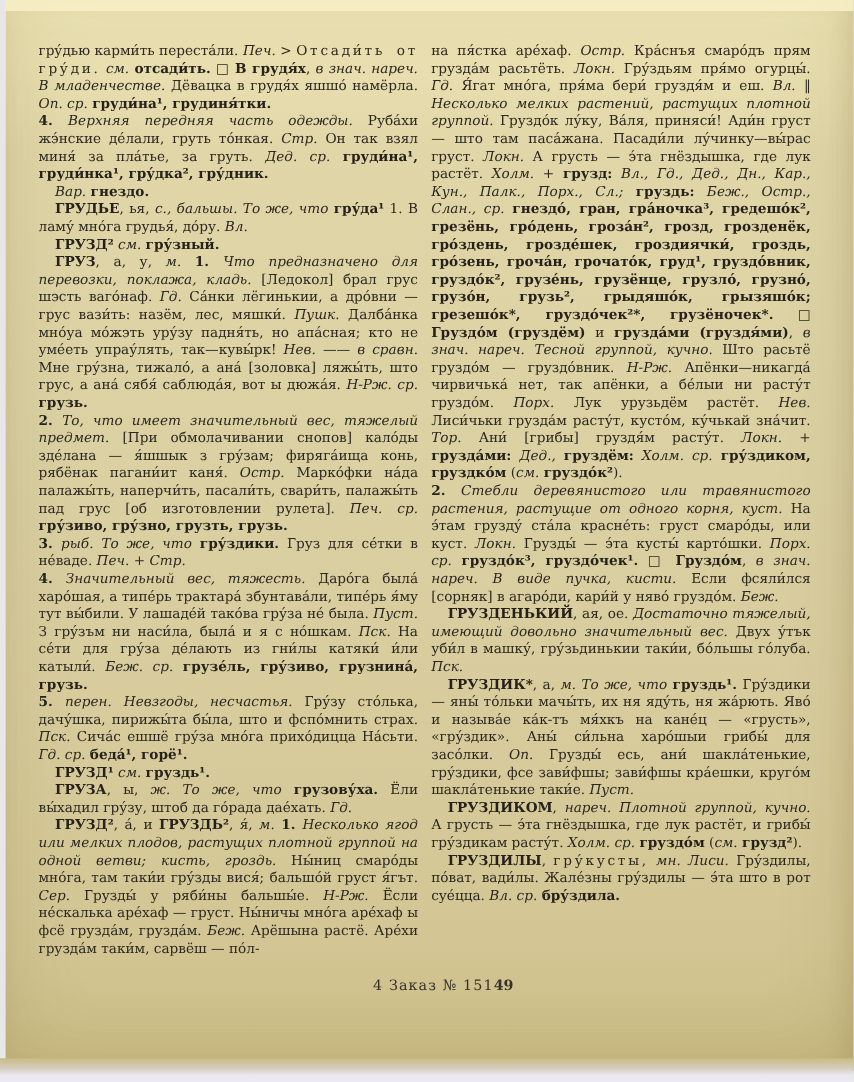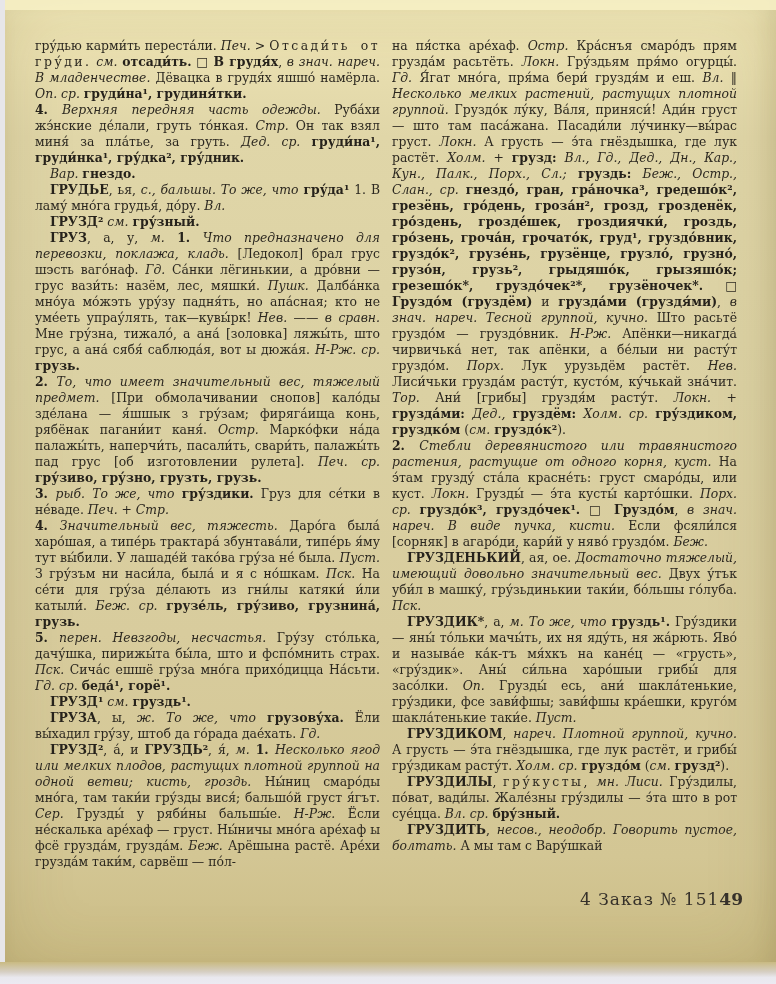--- a/index.html
+++ b/index.html
@@ -29,22 +29,22 @@
     text-rendering:optimizeLegibility;
   }
   p.para{margin:0;padding:0;}
   p.para.indent{text-indent:15px;}
   .s-n{font-style:normal;}
   .s-b{font-weight:bold;color:#26221b;}
   .s-i{font-style:italic;}
   .s-sp{letter-spacing:2.5px;word-spacing:4px;}
   .footer{
     position:absolute;left:30px;top:889px;width:714px;
-    display:flex;justify-content:flex-end;
-    font-size:17px;color:#36312a;
+    display:flex;justify-content:center;
+    font-size:13px;color:#36312a;
   }
   .footer .order{padding-left:28px;letter-spacing:1px;}
   .footer .pagenum{padding-right:6px;font-weight:bold;}
   .bottom-strip{
     position:absolute;left:0;top:962px;width:776px;height:22px;
     background:linear-gradient(180deg,#c9ba82 0%,#d6cfc4 45%,#e9e8ee 70%,#eceaf2 100%);
   }
 </style>
 </head>
 <body>
@@ -67,22 +67,21 @@
         <p class="para indent"><span class="s-b">ГРУЗД¹</span><span class="s-n"> </span><span class="s-i">см.</span><span class="s-n"> </span><span class="s-b">груздь¹.</span></p>
         <p class="para indent"><span class="s-b">ГРУЗА</span><span class="s-n">, ы, </span><span class="s-i">ж. То же, что</span><span class="s-n"> </span><span class="s-b">грузову́ха.</span><span class="s-n"> Ёли вы́хадил гру́зу, штоб да го́рада дае́хать. </span><span class="s-i">Гд.</span></p>
         <p class="para indent"><span class="s-b">ГРУЗД²</span><span class="s-n">, а́, и </span><span class="s-b">ГРУЗДЬ²</span><span class="s-n">, я́, </span><span class="s-i">м.</span><span class="s-n"> </span><span class="s-b">1. </span><span class="s-i">Несколько ягод или мелких плодов, растущих плотной группой на одной ветви; кисть, гроздь.</span><span class="s-n"> Ны́ниц смаро́ды мно́га, там таки́и гру́зды вися́; бальшо́й груст я́гът. </span><span class="s-i">Сер.</span><span class="s-n"> Грузды́ у ряби́ны бальшы́е. </span><span class="s-i">Н-Рж.</span><span class="s-n"> Ёсли не́скалька аре́хаф — груст. Ны́ничы мно́га аре́хаф ы фсё грузда́м, грузда́м. </span><span class="s-i">Беж.</span><span class="s-n"> Арёшына растё. Аре́хи грузда́м таки́м, сарвёш — по́л-</span></p>
       </div>
     <div class="col" id="col-right">
         <p class="para"><span class="s-n">на пя́стка аре́хаф. </span><span class="s-i">Остр.</span><span class="s-n"> Кра́снъя смаро́дъ прям грузда́м расьтёть. </span><span class="s-i">Локн.</span><span class="s-n"> Гру́здьям пря́мо огурцы́. </span><span class="s-i">Гд.</span><span class="s-n"> Я́гат мно́га, пря́ма бери́ груздя́м и еш. </span><span class="s-i">Вл.</span><span class="s-n"> ‖ </span><span class="s-i">Несколько мелких растений, растущих плотной группой.</span><span class="s-n"> Груздо́к лу́ку, Ва́ля, приняси́! Ади́н груст — што там паса́жана. Пасади́ли лу́чинку—вы́рас груст. </span><span class="s-i">Локн.</span><span class="s-n"> А грусть — э́та гнёздышка, где лук растёт. </span><span class="s-i">Холм.</span><span class="s-n"> + </span><span class="s-b">грузд:</span><span class="s-n"> </span><span class="s-i">Вл., Гд., Дед., Дн., Кар., Кун., Палк., Порх., Сл.;</span><span class="s-n"> </span><span class="s-b">груздь:</span><span class="s-n"> </span><span class="s-i">Беж., Остр., Слан., ср.</span><span class="s-n"> </span><span class="s-b">гнездо́, гран, гра́ночка³, гредешо́к², грезёнь, гро́день, гроза́н², грозд, грозденёк, гро́здень, грозде́шек, гроздиячки́, гроздь, гро́зень, гроча́н, грочато́к, груд¹, груздо́вник, груздо́к², грузе́нь, грузёнце, грузло́, грузно́, грузо́н, грузь², грыдяшо́к, грызяшо́к; грезешо́к*, груздо́чек²*, грузёночек*.</span><span class="s-n"> □ </span><span class="s-b">Груздо́м (груздём)</span><span class="s-n"> и </span><span class="s-b">грузда́ми (груздя́ми)</span><span class="s-n">, </span><span class="s-i">в знач. нареч. Тесной группой, кучно.</span><span class="s-n"> Што расьтё груздо́м — груздо́вник. </span><span class="s-i">Н-Рж.</span><span class="s-n"> Апёнки—никагда́ чирвичька́ нет, так апёнки, а бе́лыи ни расту́т груздо́м. </span><span class="s-i">Порх.</span><span class="s-n"> Лук урузьдём растёт. </span><span class="s-i">Нев.</span><span class="s-n"> Лиси́чьки грузда́м расту́т, кусто́м, ку́чькай зна́чит. </span><span class="s-i">Тор.</span><span class="s-n"> Ани́ [грибы] груздя́м расту́т. </span><span class="s-i">Локн.</span><span class="s-n"> + </span><span class="s-b">грузда́ми:</span><span class="s-n"> </span><span class="s-i">Дед.,</span><span class="s-n"> </span><span class="s-b">груздём:</span><span class="s-n"> </span><span class="s-i">Холм. ср.</span><span class="s-n"> </span><span class="s-b">гру́здиком, груздко́м</span><span class="s-n"> (</span><span class="s-i">см.</span><span class="s-n"> </span><span class="s-b">груздо́к²</span><span class="s-n">).</span></p>
         <p class="para"><span class="s-b">2. </span><span class="s-i">Стебли деревянистого или травянистого растения, растущие от одного корня, куст.</span><span class="s-n"> На э́там грузду́ ста́ла красне́ть: груст смаро́ды, или куст. </span><span class="s-i">Локн.</span><span class="s-n"> Грузды́ — э́та кусты́ карто́шки. </span><span class="s-i">Порх. ср.</span><span class="s-n"> </span><span class="s-b">груздо́к³, груздо́чек¹.</span><span class="s-n"> □ </span><span class="s-b">Груздо́м</span><span class="s-n">, </span><span class="s-i">в знач. нареч. В виде пучка, кисти.</span><span class="s-n"> Если фсяли́лся [сорняк] в агаро́ди, кари́й у няво́ груздо́м. </span><span class="s-i">Беж.</span></p>
         <p class="para indent"><span class="s-b">ГРУЗДЕНЬКИЙ</span><span class="s-n">, ая, ое. </span><span class="s-i">Достаточно тяжелый, имеющий довольно значительный вес.</span><span class="s-n"> Двух у́тък уби́л в машку́, гру́зьдинькии таки́и, бо́льшы го́луба. </span><span class="s-i">Пск.</span></p>
         <p class="para indent"><span class="s-b">ГРУЗДИК*</span><span class="s-n">, а, </span><span class="s-i">м. То же, что</span><span class="s-n"> </span><span class="s-b">груздь¹.</span><span class="s-n"> Гру́здики — яны́ то́льки мачы́ть, их ня яду́ть, ня жа́рють. Яво́ и называ́е ка́к-тъ мя́хкъ на кане́ц — «грусть», «гру́здик». Аны́ си́льна харо́шыи грибы́ для засо́лки. </span><span class="s-i">Оп.</span><span class="s-n"> Грузды́ есь, ани́ шакла́тенькие, гру́здики, фсе зави́фшы; зави́фшы кра́ешки, круго́м шакла́тенькие таки́е. </span><span class="s-i">Пуст.</span></p>
         <p class="para indent"><span class="s-b">ГРУЗДИКОМ</span><span class="s-n">, </span><span class="s-i">нареч. Плотной группой, кучно.</span><span class="s-n"> А грусть — э́та гнёздышка, где лук растёт, и грибы́ гру́здикам расту́т. </span><span class="s-i">Холм. ср.</span><span class="s-n"> </span><span class="s-b">груздо́м</span><span class="s-n"> (</span><span class="s-i">см.</span><span class="s-n"> </span><span class="s-b">грузд²</span><span class="s-n">).</span></p>
-        <p class="para indent"><span class="s-b">ГРУЗДИЛЫ</span><span class="s-n">, </span><span class="s-sp">гру́кусты,</span><span class="s-n"> </span><span class="s-i">мн. Лиси.</span><span class="s-n"> Гру́здилы, по́ват, вади́лы. Жале́зны гру́здилы — э́та што в рот суе́цца. </span><span class="s-i">Вл. ср.</span><span class="s-n"> </span><span class="s-b">бру́зный.</span></p>
-        <p class="para indent"><span class="s-b">ГРУЗДИТЬ</span><span class="s-n">, </span><span class="s-i">несов., неодобр. Говорить пустое, болтать.</span><span class="s-n"> А мы там с Вару́шкай</span></p>
+        <p class="para indent"><span class="s-b">ГРУЗДИЛЫ</span><span class="s-n">, </span><span class="s-sp">гру́кусты,</span><span class="s-n"> </span><span class="s-i">мн. Лиси.</span><span class="s-n"> Гру́здилы, по́ват, вади́лы. Жале́зны гру́здилы — э́та што в рот суе́цца. </span><span class="s-i">Вл. ср.</span><span class="s-n"> </span><span class="s-b">бру́здила.</span></p>
       </div>
   </div>
 
   <div class="footer">
     <span class="order">4  Заказ  №  151</span>
     <span class="pagenum">49</span>
   </div>
 </div>
 
 <div class="bottom-strip"></div>

